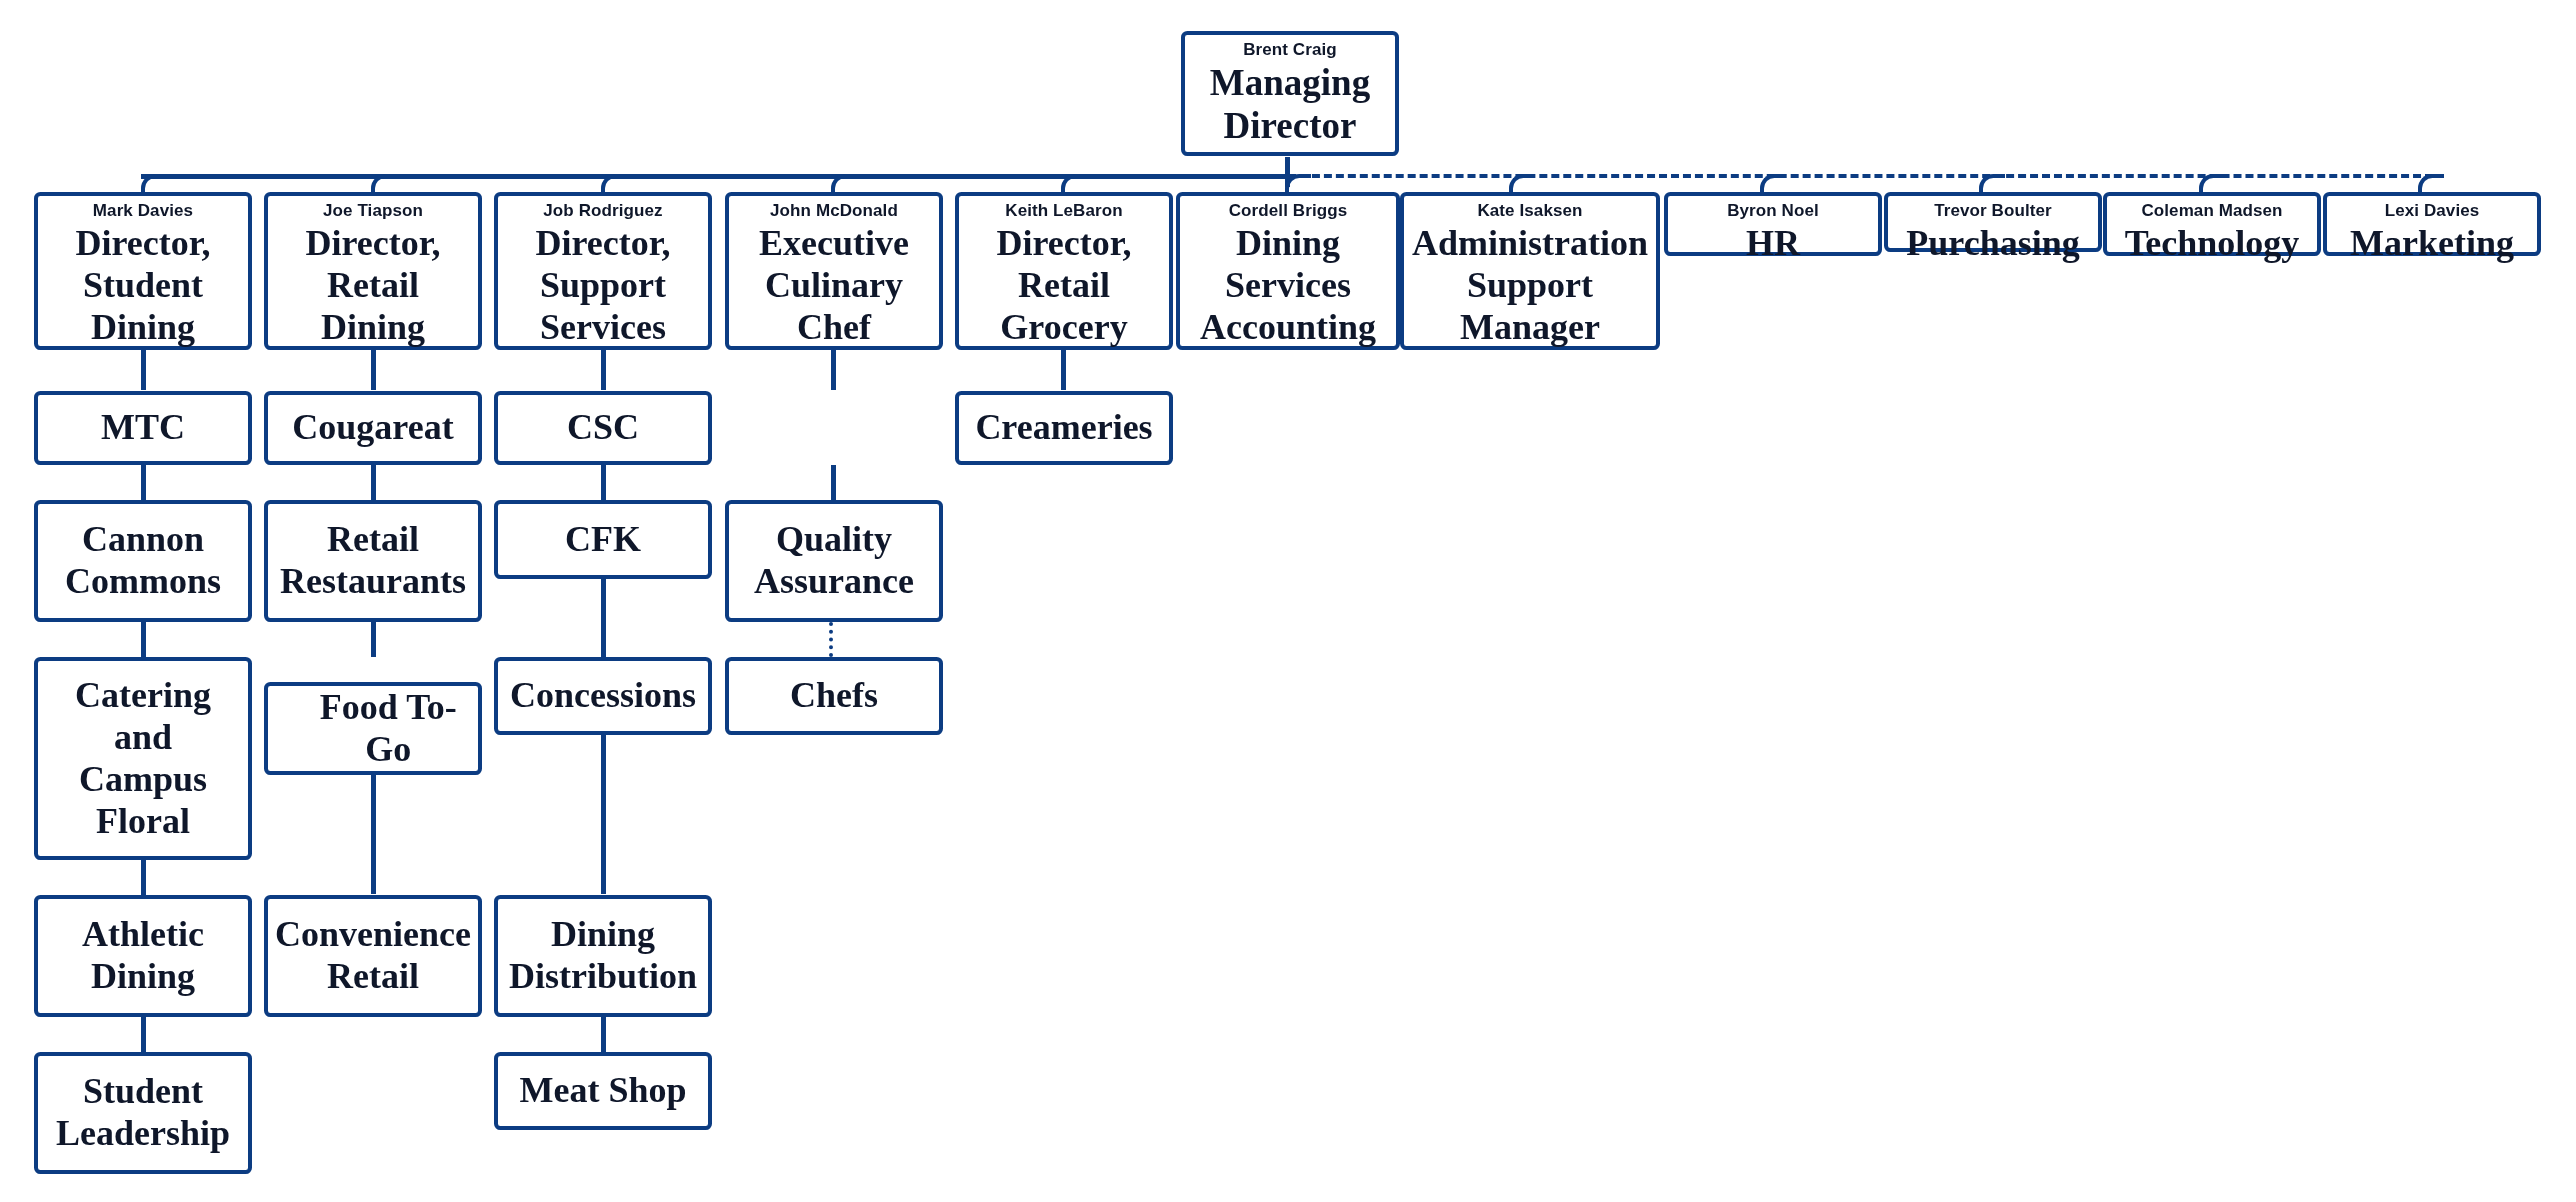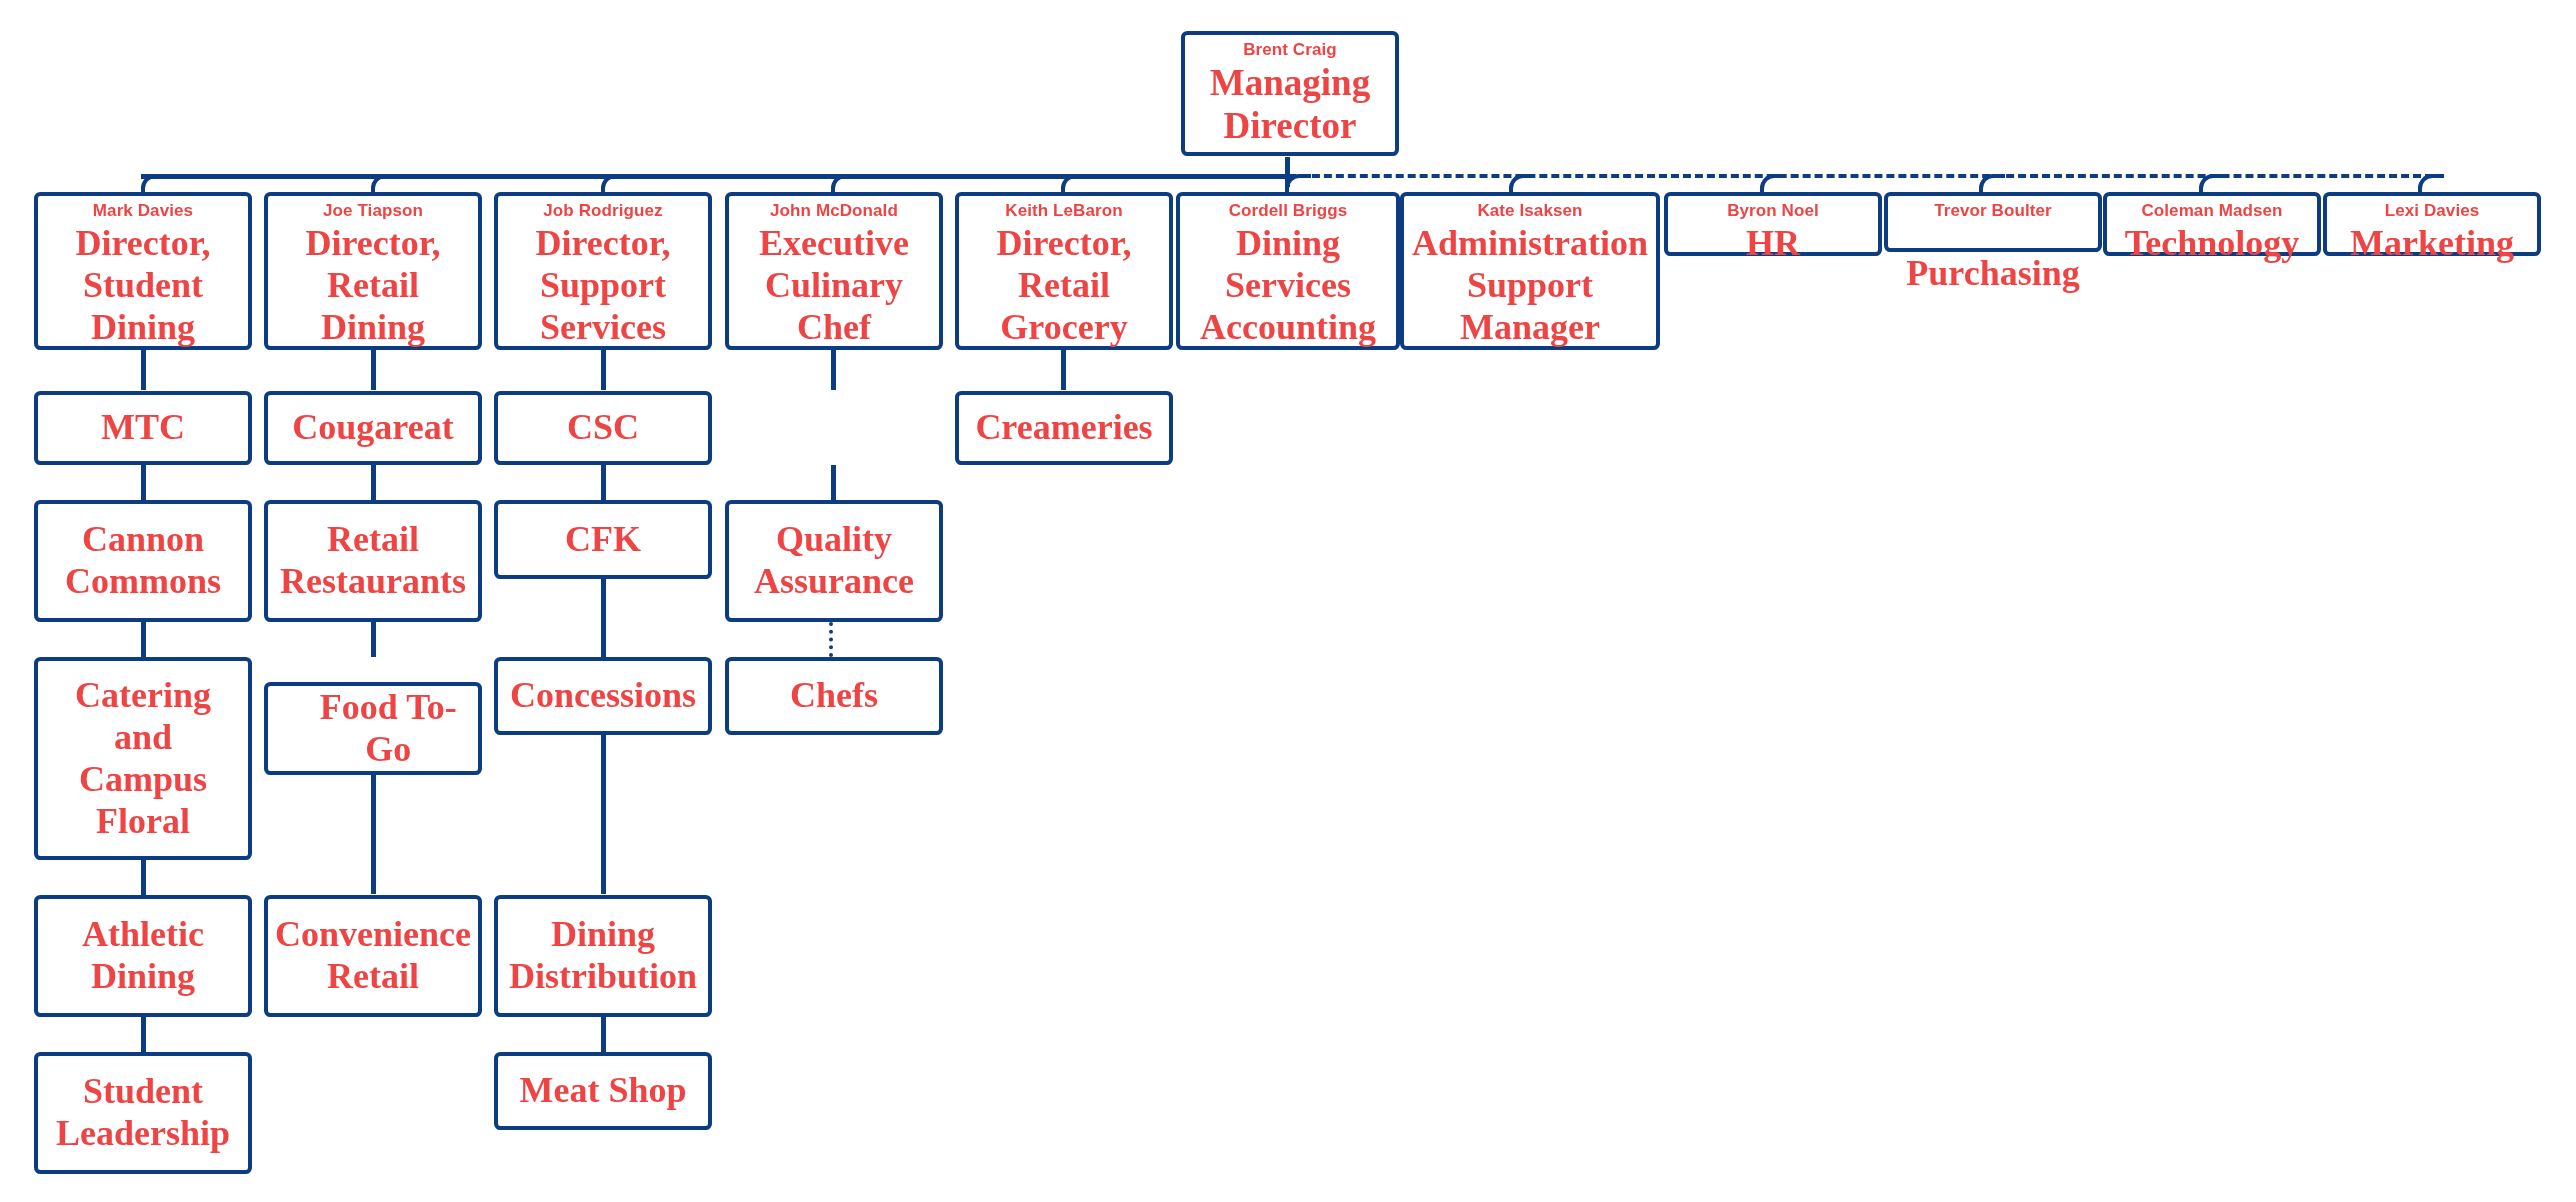--- a/index.html
+++ b/index.html
@@ -34,21 +34,21 @@
     box-sizing:border-box;
     border:4.5px solid #0c3c82;
     border-radius:6.3px;
     background:#ffffff;
     display:flex;
     flex-direction:column;
     align-items:center;
     justify-content:flex-start;
     text-align:center;
     padding:5.4px 5.4px 7.2px 5.4px;
-    color:#ef4444;
+    color:#0f172a;
   }
   .node.center{justify-content:center;}
   .person{
     font-family:"Liberation Sans", sans-serif;
     font-weight:bold;
     font-size:17px;
     line-height:20px;
     letter-spacing:0.1px;
     margin-bottom:0.9px;
     white-space:nowrap;
@@ -166,21 +166,21 @@
     <div class="title">Administration</div>
     <div class="title">Support</div>
     <div class="title">Manager</div>
   </div>
 
   <div class="node" style="left:1664px;top:192px;width:218px;height:64px;">
     <div class="person">Byron Noel</div>
     <div class="title">HR</div>
   </div>
 
-  <div class="node" style="left:1884px;top:192px;width:218px;height:60px;gap:30px;">
+  <div class="node" style="left:1884px;top:192px;width:218px;height:60px;">
     <div class="person">Trevor Boulter</div>
     <div class="title">Purchasing</div>
   </div>
 
   <div class="node" style="left:2103px;top:192px;width:218px;height:64px;">
     <div class="person">Coleman Madsen</div>
     <div class="title">Technology</div>
   </div>
 
   <div class="node" style="left:2323px;top:192px;width:218px;height:64px;">

